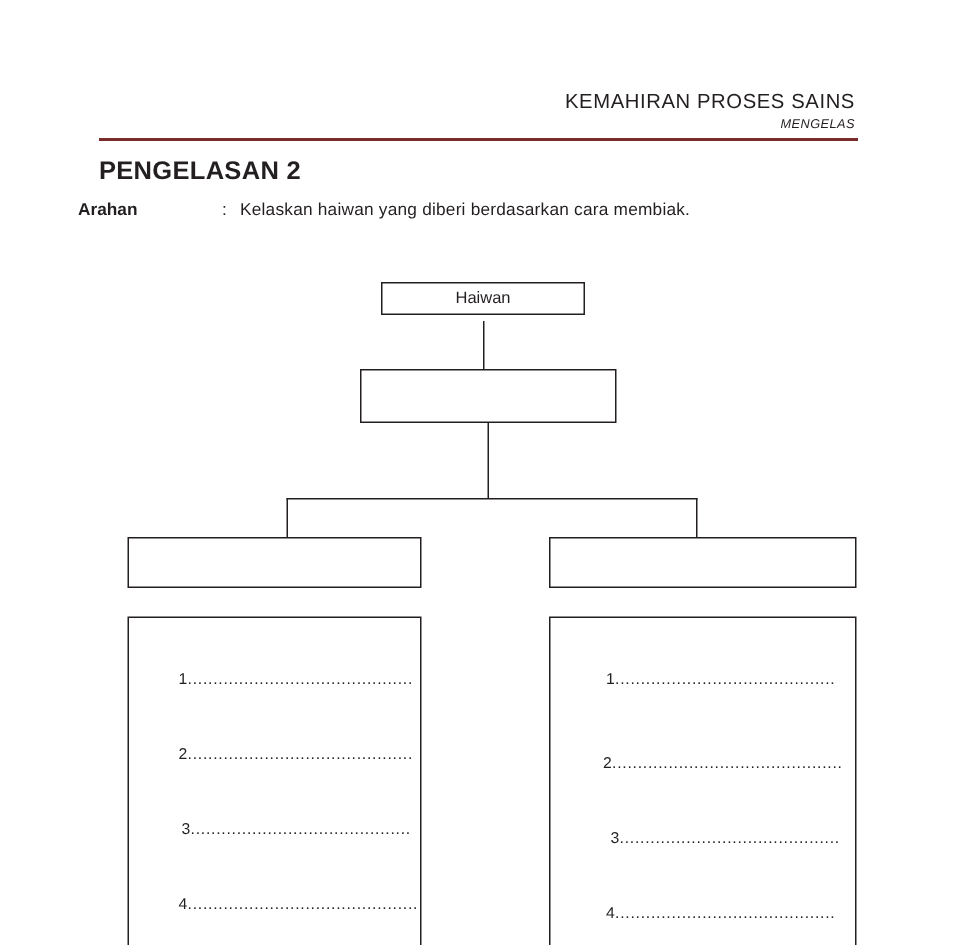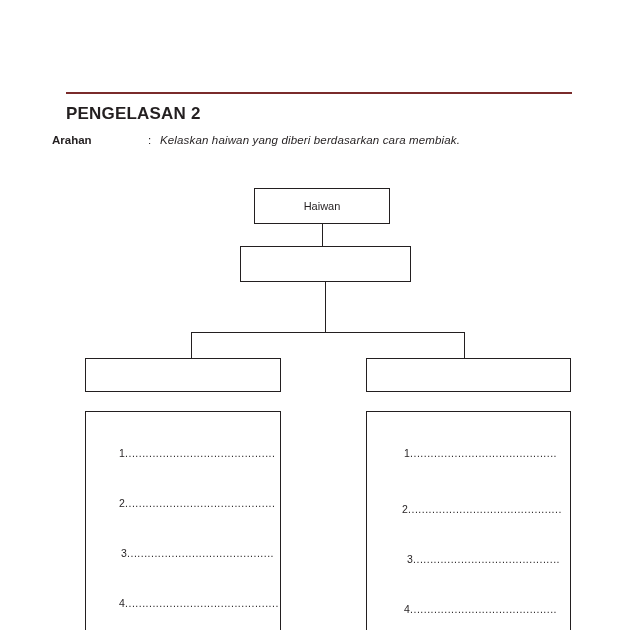--- a/index.html
+++ b/index.html
@@ -69,39 +69,38 @@
     top: 134px;
     font-size: 11.5px;
   }
   .instr-text {
     position: absolute;
     left: 160px;
     top: 134px;
     font-size: 11.5px;
     letter-spacing: 0.15px;
     white-space: nowrap;
-    font-style: italic;
   }
 
   
   .box {
     position: absolute;
     border: 1px solid #231f20;
     box-sizing: border-box;
     background: #ffffff;
   }
   .box-label {
     font-size: 11px;
     text-align: center;
     width: 100%;
     display: block;
   }
   .box-top {
     left: 254px; top: 188px;
-    width: 136px; height: 36px;
+    width: 136px; height: 22px;
     display: flex; align-items: center; justify-content: center;
   }
   .box-second {
     left: 240px; top: 246px;
     width: 171px; height: 36px;
   }
   .box-left {
     left: 85px; top: 358px;
     width: 196px; height: 34px;
   }
@@ -136,20 +135,22 @@
   }
   .list-num { letter-spacing: 0.2px; }
   .dots { letter-spacing: 0.5px; }
 </style>
 </head>
 <body>
 
 <div class="page">
 
   <div class="header">
+    <div class="header-title">KEMAHIRAN PROSES SAINS</div>
+    <div class="header-sub">MENGELAS</div>
   </div>
 
   <div class="rule"></div>
 
   <div class="section-title">PENGELASAN 2</div>
 
   <div class="instr-label">Arahan</div>
   <div class="instr-colon">:</div>
   <div class="instr-text">Kelaskan haiwan yang diberi berdasarkan cara membiak.</div>
 

